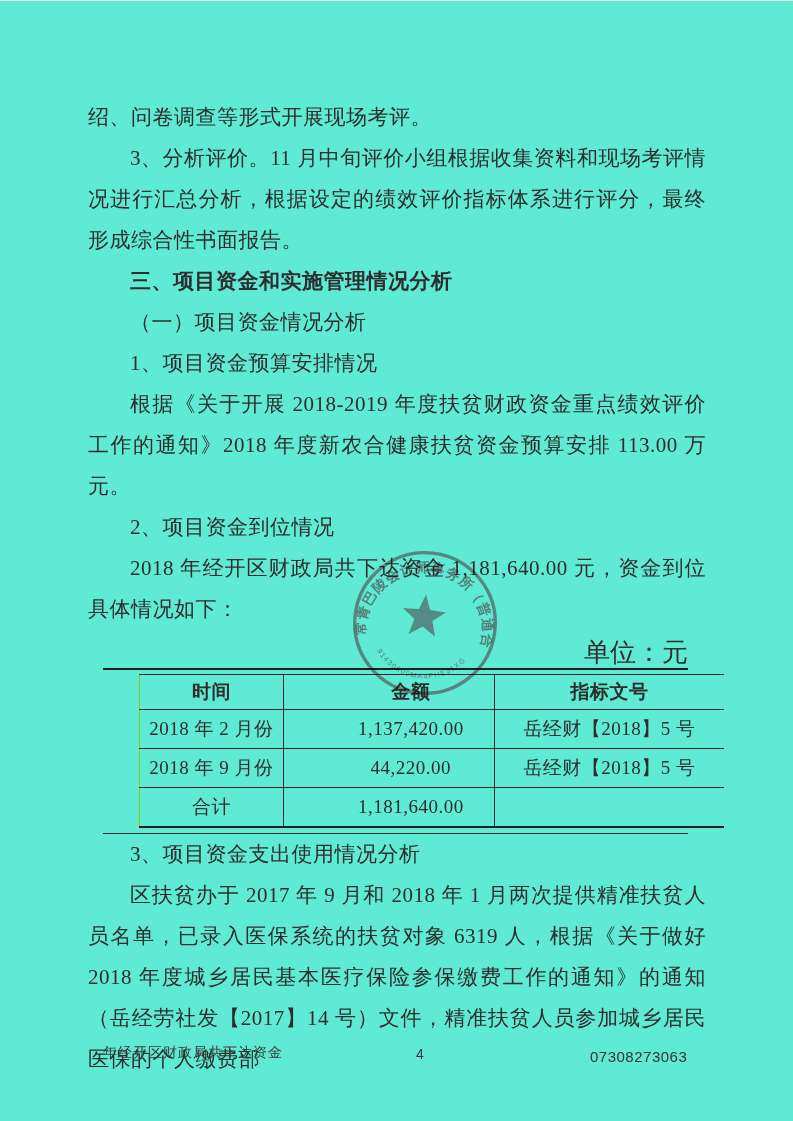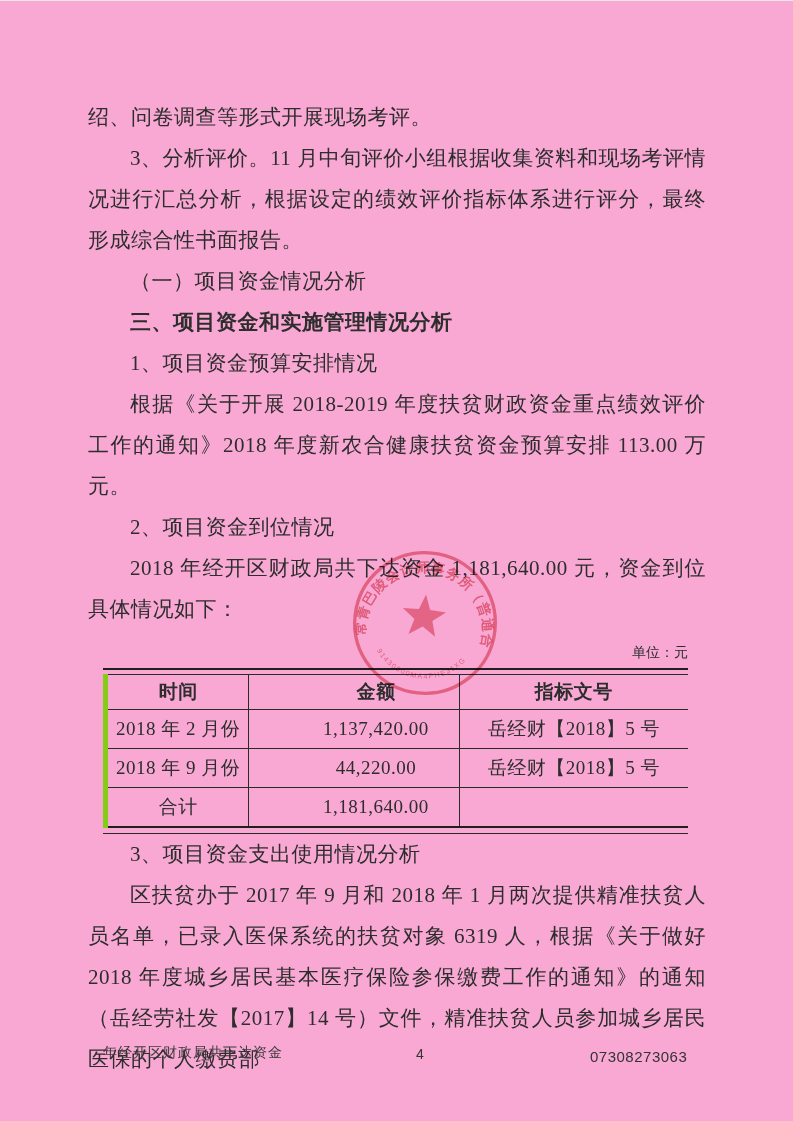--- a/index.html
+++ b/index.html
@@ -1,20 +1,20 @@
 <!DOCTYPE html>
 <html><head>
 <meta charset="utf-8">
 <style>
   html,body { margin:0; padding:0; background:#ffffff; }
   .page {
     position:relative;
     width:793px; height:1121px;
     margin:0 auto;
-    background:#f9a8d4;
+    background:#5eead4;
     font-family:"Liberation Serif","DejaVu Serif",serif;
     color:#2d2d2d;
     overflow:hidden;
     border-top:1px solid #e9e9e9;
   }
   .content {
     position:absolute;
     left:88px; top:96px;
     width:618px;
   }
@@ -24,40 +24,41 @@
     line-height:41px;
     letter-spacing:0.5px;
     text-align:justify;
     text-justify:inter-character;
   }
   .content p.indent { text-indent:42px; }
   .content p.bold { font-weight:bold; }
 
   .unit-line {
     text-align:right;
-    font-size:14px;
+    font-size:26px;
     line-height:26px;
     margin-top:10px;
     padding-right:18px;
   }
 
   .tbl-wrap {
     margin-left:15px;
     width:585px;
     border-top:2px solid #1f1f1f;
     border-bottom:1px solid #2a2a2a;
     padding:4px 0 5px 0;
     margin-top:2px;
   }
   table.funding {
     width:100%;
     border-collapse:collapse;
     border-top:1px solid #2a2a2a;
     border-bottom:2px solid #1f1f1f;
-    border-left:5px solid #84cc16;
+    border-left:1px solid #84cc16;
+    margin-left:36px;
   }
   table.funding th, table.funding td {
     text-align:center;
     font-size:19px;
     letter-spacing:0.5px;
     padding:0 4px;
   }
   table.funding th {
     font-weight:bold;
     height:34px;
@@ -106,22 +107,22 @@
 </style>
 </head>
 <body>
 
 <div class="page">
 
   <div class="content">
     <div id="paras-before">
         <p class="">绍、问卷调查等形式开展现场考评。</p>
         <p class="indent">3、分析评价。11 月中旬评价小组根据收集资料和现场考评情况进行汇总分析，根据设定的绩效评价指标体系进行评分，最终形成综合性书面报告。</p>
+        <p class="indent bold">三、项目资金和实施管理情况分析</p>
         <p class="indent">（一）项目资金情况分析</p>
-        <p class="indent bold">三、项目资金和实施管理情况分析</p>
         <p class="indent">1、项目资金预算安排情况</p>
         <p class="indent">根据《关于开展 2018-2019 年度扶贫财政资金重点绩效评价工作的通知》2018 年度新农合健康扶贫资金预算安排 113.00 万元。</p>
         <p class="indent">2、项目资金到位情况</p>
         <p class="indent">2018 年经开区财政局共下达资金 1,181,640.00 元，资金到位具体情况如下：</p>
       </div>
 
     <div class="unit-line">单位：元</div>
 
     <div class="tbl-wrap">
       <table class="funding">

